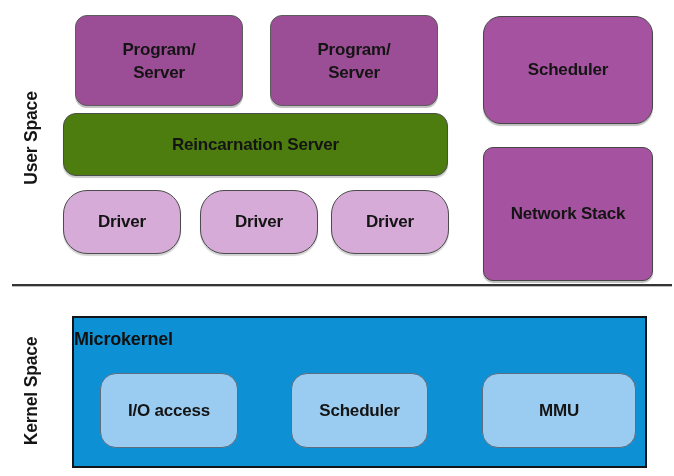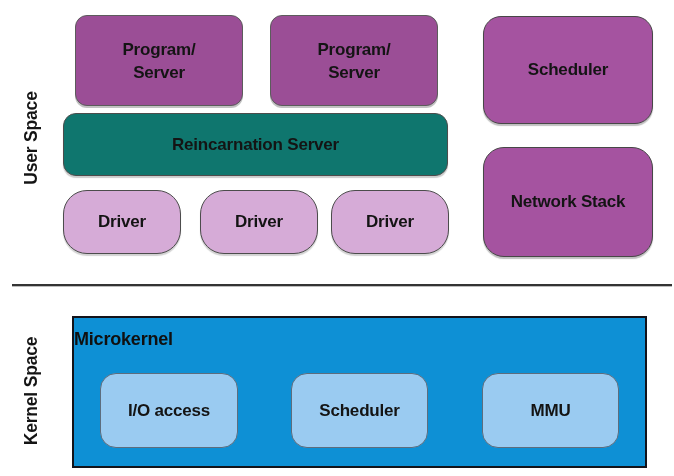--- a/index.html
+++ b/index.html
@@ -22,21 +22,21 @@
   .ps{
     width:168px;height:91px;top:15px;
     border:1.5px solid #5c5c5c;border-radius:12px;
     box-shadow:0 2px 0 #c2c2c2;
     white-space:pre-line;line-height:23px;
   }
   .ps1{left:75px;}
   .ps2{left:270px;}
   
   .fs{left:483px;top:16px;width:170px;height:108px;border:1.5px solid #474747;border-radius:18px;box-shadow:0 2px 1px rgba(0,0,0,0.25);}
-  .ns{left:483px;top:147px;width:170px;height:110px;border:1.5px solid #474747;border-radius:21px;box-shadow:0 2px 1px rgba(0,0,0,0.25);}
+  .ns{left:483px;top:147px;width:170px;height:134px;border:1.5px solid #474747;border-radius:10px;box-shadow:0 2px 1px rgba(0,0,0,0.25);}
   
   .rs{left:63px;top:113px;width:385px;height:63px;border:1.5px solid #4c4c4c;border-radius:13px;box-shadow:0 2px 1px rgba(0,0,0,0.2);}
   
   .drv{top:190px;width:118px;height:64px;border:1.5px solid #4c4c4c;border-radius:24px;box-shadow:0 2px 1px rgba(0,0,0,0.18);}
   .drv1{left:63px;}
   .drv2{left:200px;}
   .drv3{left:331px;}
   
   .divider{
     position:absolute;left:12px;top:284px;width:660px;height:2px;
@@ -51,21 +51,21 @@
     position:absolute;left:0;top:11px;width:100%;
     text-align:left;font-weight:bold;font-size:18px;color:#101010;
     letter-spacing:-0.2px;
   }
   .inner{
     top:55px;height:75px;
     border:1.5px solid #5d6d7e;border-radius:16px;
   }
   .io{left:26px;width:138px;text-align:right;}
   .sched{left:217px;width:137px;}
-  .mmu{left:408px;width:137px;}
+  .mmu{left:408px;width:154px;}
   
   .vlabel{
     position:absolute;width:140px;height:24px;left:-37px;
     text-align:center;font-weight:bold;font-size:17.5px;color:#141414;
     transform:rotate(-90deg);letter-spacing:-0.2px;
   }
   .vuser{top:126px;}
   .vkernel{top:379px;}
 </style>
 </head>
@@ -75,21 +75,21 @@
 
   <div class="vlabel vuser">User Space</div>
   <div class="vlabel vkernel">Kernel Space</div>
 
   <div class="node ps ps1" style="background-color: rgb(155, 78, 150);">Program/
 Server</div>
   <div class="node ps ps2" style="background-color: rgb(155, 78, 150);">Program/
 Server</div>
   <div class="node fs" style="background-color: rgb(165, 83, 160);">Scheduler</div>
 
-  <div class="node rs" style="background-color: #0f766e;">Reincarnation Server</div>
+  <div class="node rs" style="background-color: #4d7c0f;">Reincarnation Server</div>
   <div class="node ns" style="background-color: rgb(165, 83, 160);">Network Stack</div>
 
   <div class="node drv drv1" style="background-color: rgb(214, 171, 215);">Driver</div>
   <div class="node drv drv2" style="background-color: rgb(214, 171, 215);">Driver</div>
   <div class="node drv drv3" style="background-color: rgb(214, 171, 215);">Driver</div>
 
   <div class="divider"></div>
 
   <div class="micro" style="background-color: rgb(14, 144, 213);">
     <div class="micro-label">Microkernel</div>

